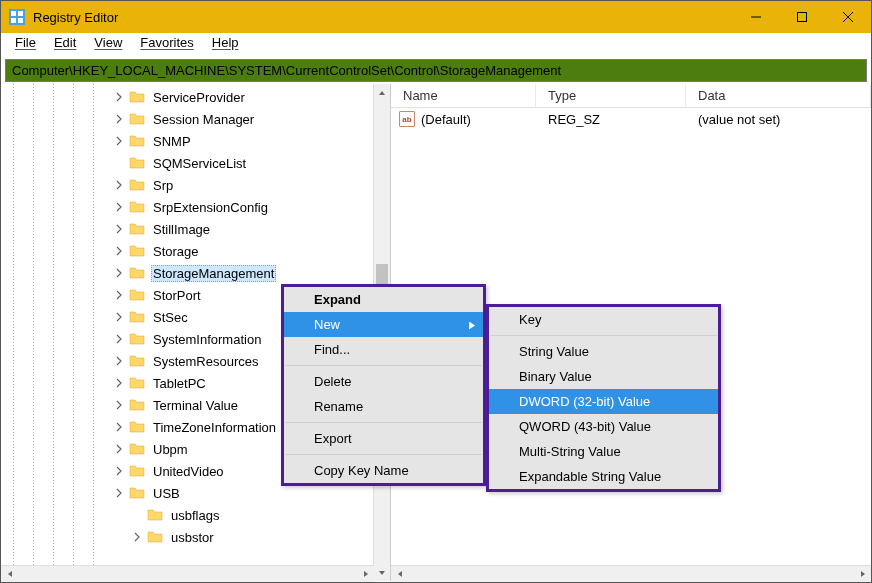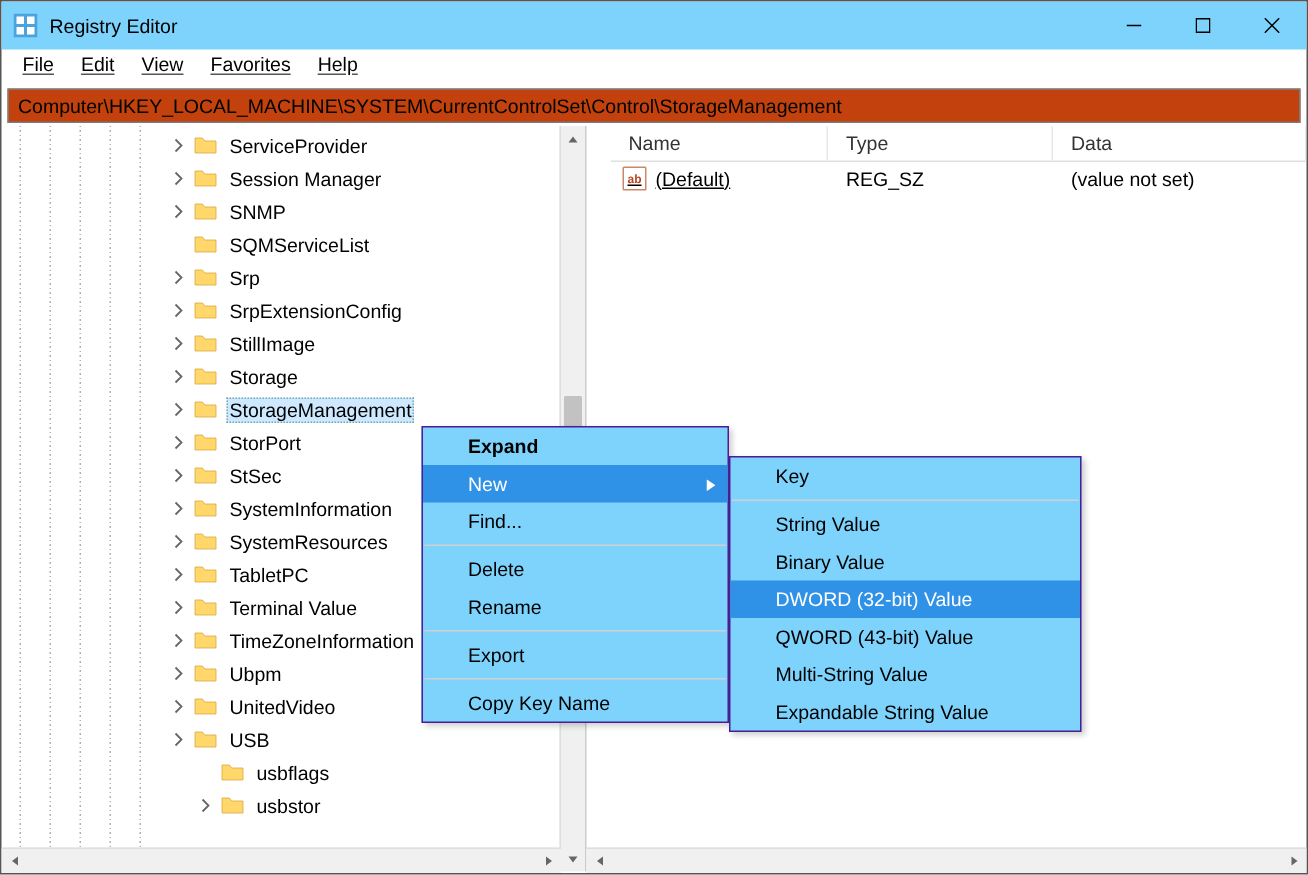--- a/index.html
+++ b/index.html
@@ -1,27 +1,27 @@
 <!DOCTYPE html>
 <html><head>
 <meta charset="utf-8">
 <style>
   * { box-sizing: border-box; margin: 0; padding: 0; }
   body { font-family: "Segoe UI", Tahoma, sans-serif; font-size: 13px; background: #fff; color: #000; width: 872px; height: 583px; overflow: hidden; position: relative; border: 1px solid #555; }
-  .title-bar { height: 32px; display: flex; align-items: center; padding-left: 8px; background: #7dd3fc; }
+  .title-bar { height: 32px; display: flex; align-items: center; padding-left: 8px; background: #eab308; }
   .title-bar .icon { width: 16px; height: 16px; margin-right: 8px; display: flex; align-items: center; justify-content: center; }
   .title-text { flex: 1; font-size: 13px; }
   .win-btns { display: flex; }
   .win-btn { width: 46px; height: 32px; display: flex; align-items: center; justify-content: center; }
   .win-btn svg { width: 10px; height: 10px; }
   .menu-bar { height: 22px; display: flex; padding: 0 6px; gap: 2px; font-size: 13px; }
   .menu-item { padding: 2px 8px; cursor: default; }
   .menu-item span { text-decoration: underline; text-decoration-color: #555; text-underline-offset: 2px; }
-  .address-bar { margin: 4px 4px 2px; border: 1px solid #7a7a7a; padding: 3px 6px; font-size: 13px; background: #c2410c; }
-  .content { display: flex; position: relative; height: calc(100% - 32px - 22px - 30px); gap: 16px; }
+  .address-bar { margin: 4px 4px 2px; border: 1px solid #7a7a7a; padding: 3px 6px; font-size: 13px; background: #4d7c0f; }
+  .content { display: flex; position: relative; height: calc(100% - 32px - 22px - 30px); }
   .tree-pane { width: 390px; border-right: 1px solid #ccc; position: relative; overflow: hidden; }
   .list-pane { flex: 1; overflow: hidden; position: relative; }
   .tree-guides { position: absolute; left: 4px; top: 0; width: 100px; height: 100%; pointer-events: none; }
   .tree-guides .vline { position: absolute; top: 0; bottom: 0; width: 1px; background: repeating-linear-gradient(to bottom, #b0b0b0 0, #b0b0b0 1px, transparent 1px, transparent 3px); }
   .tree { position: absolute; top: 0; left: 0; right: 0; padding: 2px 0 0 0; }
   .tree-row { display: flex; align-items: center; height: 22px; padding-left: 110px; white-space: nowrap; }
   .tree-row .expander { width: 16px; height: 16px; display: flex; align-items: center; justify-content: center; margin-right: 2px; }
   .tree-row .folder { width: 16px; height: 16px; margin-right: 6px; display: flex; align-items: center; justify-content: center; }
   .tree-row.selected .label-wrap { background: #cde8ff; border: 1px dotted #7aa; padding: 0 1px; }
   .tree-row.indent-extra { padding-left: 128px; }
@@ -34,26 +34,26 @@
   .scrollbar-h { position: absolute; left: 0; right: 17px; bottom: 0; height: 17px; background: #f0f0f0; border-top: 1px solid #ddd; }
   .scrollbar-h .sb-btn { position: absolute; top: 0; height: 100%; width: 17px; background: #f0f0f0; display: flex; align-items: center; justify-content: center; }
   .scrollbar-h .sb-btn.left { left: 0; }
   .scrollbar-h .sb-btn.right { right: 0; }
   .list-header { display: flex; height: 24px; border-bottom: 1px solid #e0e0e0; font-size: 13px; color: #333; }
   .lh-col { padding: 4px 12px; border-right: 1px solid #e8e8e8; }
   .lh-name { width: 145px; }
   .lh-type { width: 150px; }
   .lh-data { flex: 1; }
   .list-row { display: flex; height: 22px; align-items: center; }
-  .list-row .lr-name { width: 145px; padding-left: 8px; display: flex; align-items: center; text-decoration: underline; }
+  .list-row .lr-name { width: 145px; padding-left: 8px; display: flex; align-items: center; }
   .list-row .lr-type { width: 150px; padding-left: 12px; }
   .list-row .lr-data { flex: 1; padding-left: 12px; }
   .val-icon { width: 16px; height: 16px; background: #fff; border: 1px solid #c86; display: flex; align-items: center; justify-content: center; margin-right: 6px; border-radius: 1px; }
   .val-icon span { color: #b42; font-size: 8px; font-weight: bold; }
-  .context-menu { position: absolute; background: #7dd3fc; border: 1px solid #4c1d95; box-shadow: 2px 2px 4px rgba(0,0,0,.2); font-size: 13px; z-index: 100; }
+  .context-menu { position: absolute; background: #e5e5e5; border: 3px solid #4c1d95; box-shadow: 2px 2px 4px rgba(0,0,0,.2); font-size: 13px; z-index: 100; }
   .context-menu.main { left: 280px; top: 283px; width: 205px; }
   .context-menu.sub { left: 485px; top: 303px; width: 235px; }
   .cm-item { padding: 5px 20px 5px 30px; cursor: default; position: relative; }
   .cm-item.highlighted { background: #2f92e6; color: #fff; }
   .cm-item.bold { font-weight: bold; }
   .cm-sep { height: 1px; background: #d0d0d0; margin: 3px 1px; }
   .cm-arrow { position: absolute; right: 8px; top: 50%; transform: translateY(-50%); }
   .bottom-strip { position: absolute; bottom: 0; left: 0; right: 0; height: 17px; display: flex; }
   .bottom-strip .pane-l { width: 390px; position: relative; }
   .bottom-strip .pane-r { flex: 1; position: relative; }

